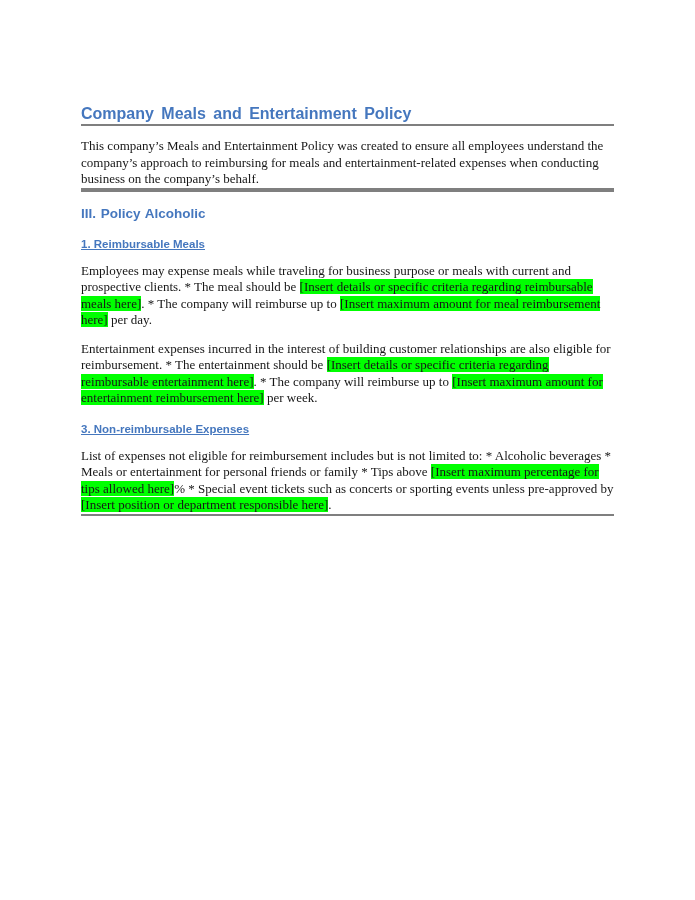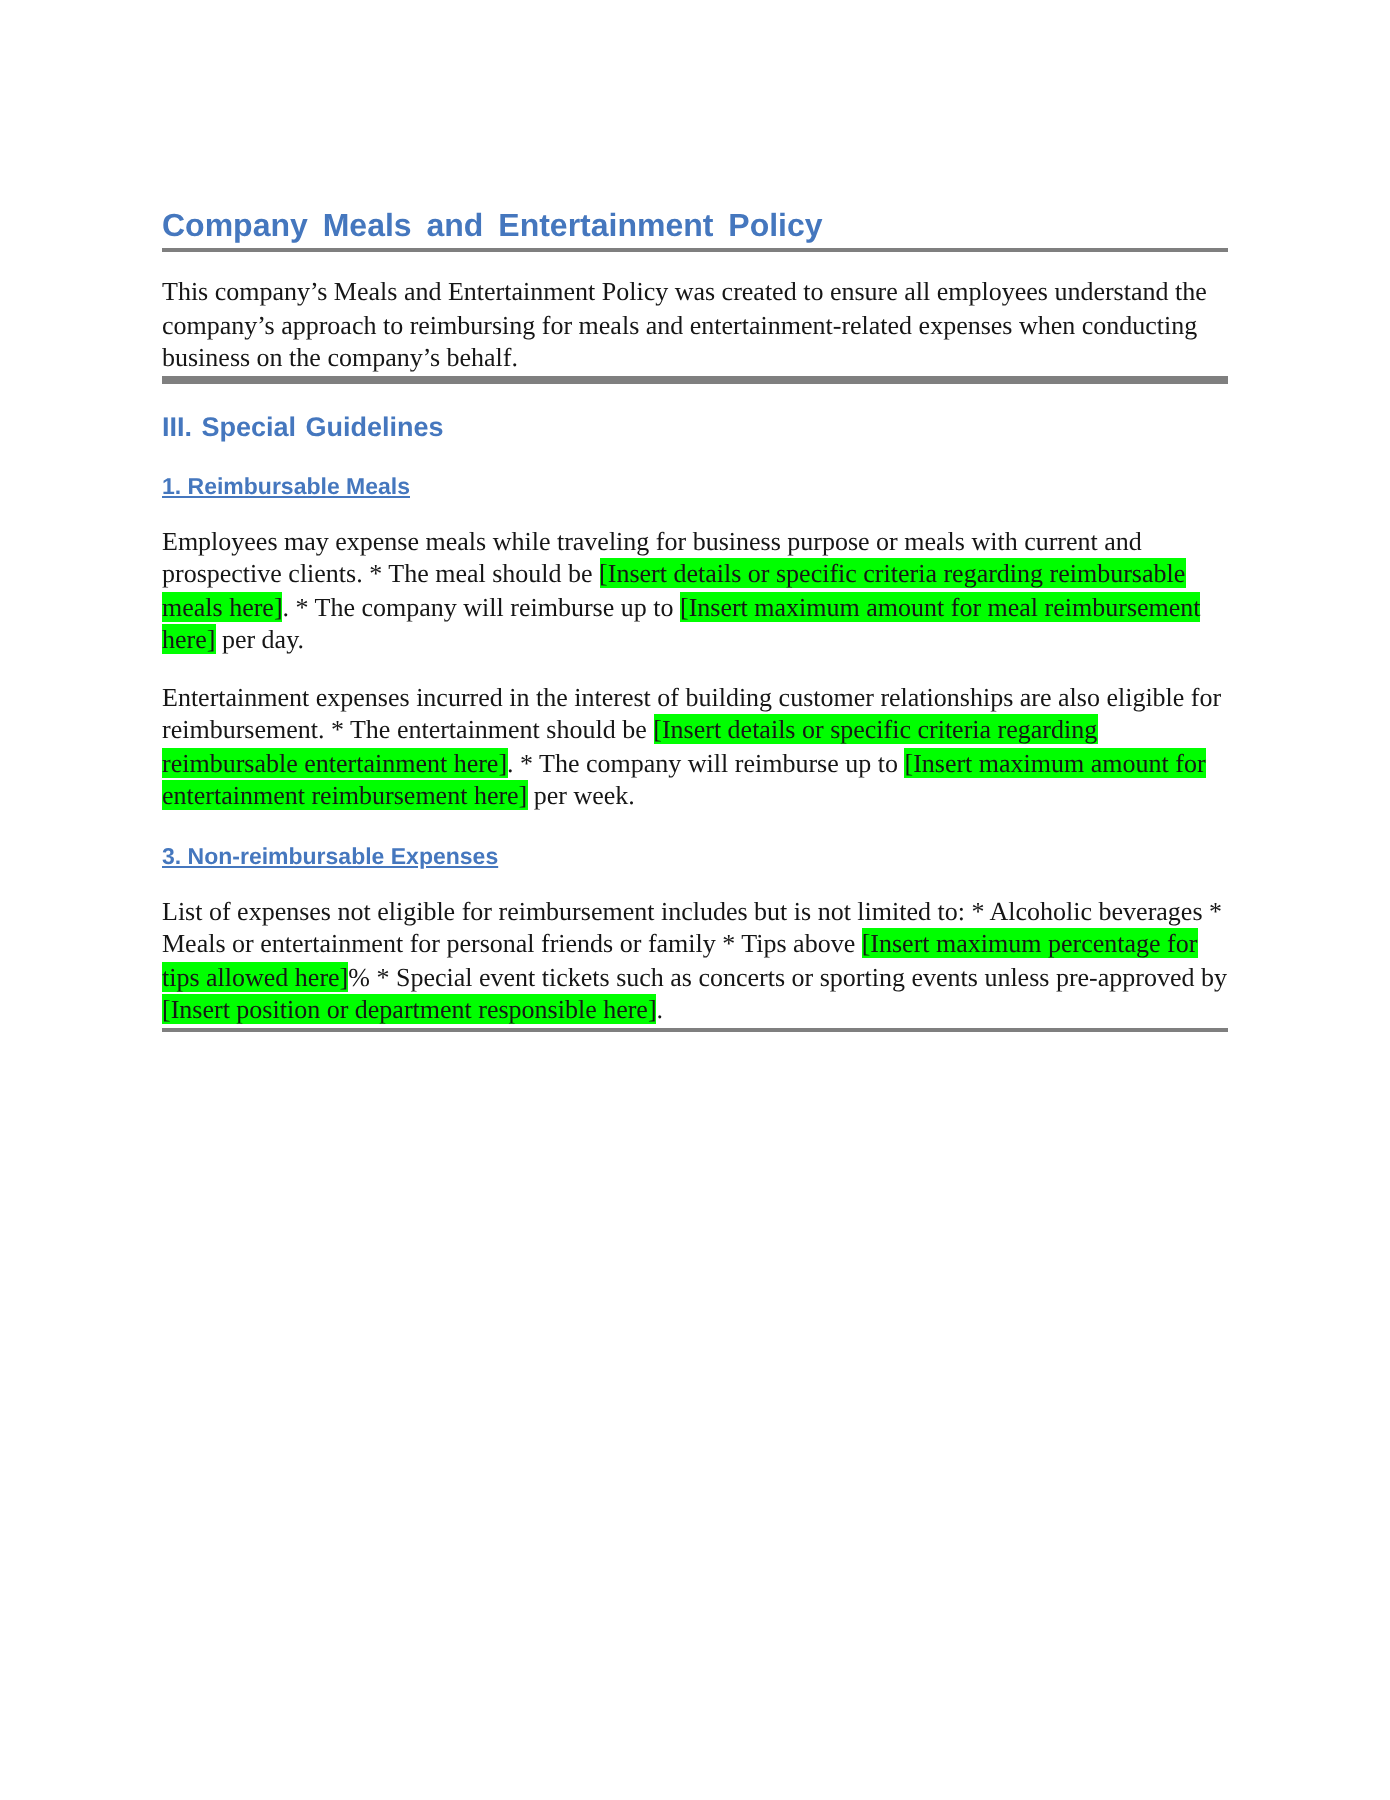--- a/index.html
+++ b/index.html
@@ -91,21 +91,21 @@
   </section>
 
   <hr class="rule r2">
 
   <section>
   </section>
 
   <hr class="rule r3">
 
   <section>
-    <h2 class="sec">III. Special Guidelines</h2>
+    <h2 class="sec">III. Policy Alcoholic</h2>
 
     <div>
       <h3 class="sub">1. Reimbursable Meals</h3>
       <p class="body"><span>Employees may expense meals while traveling for business purpose or meals with current and prospective clients. * The meal should be </span><span class="hl">[Insert details or specific criteria regarding reimbursable meals here]</span><span>. * The company will reimburse up to </span><span class="hl">[Insert maximum amount for meal reimbursement here]</span><span> per day.</span></p>
     </div>
 
     <div>
       <p class="body"><span>Entertainment expenses incurred in the interest of building customer relationships are also eligible for reimbursement. * The entertainment should be </span><span class="hl">[Insert details or specific criteria regarding reimbursable entertainment here]</span><span>. * The company will reimburse up to </span><span class="hl">[Insert maximum amount for entertainment reimbursement here]</span><span> per week.</span></p>
     </div>
 

